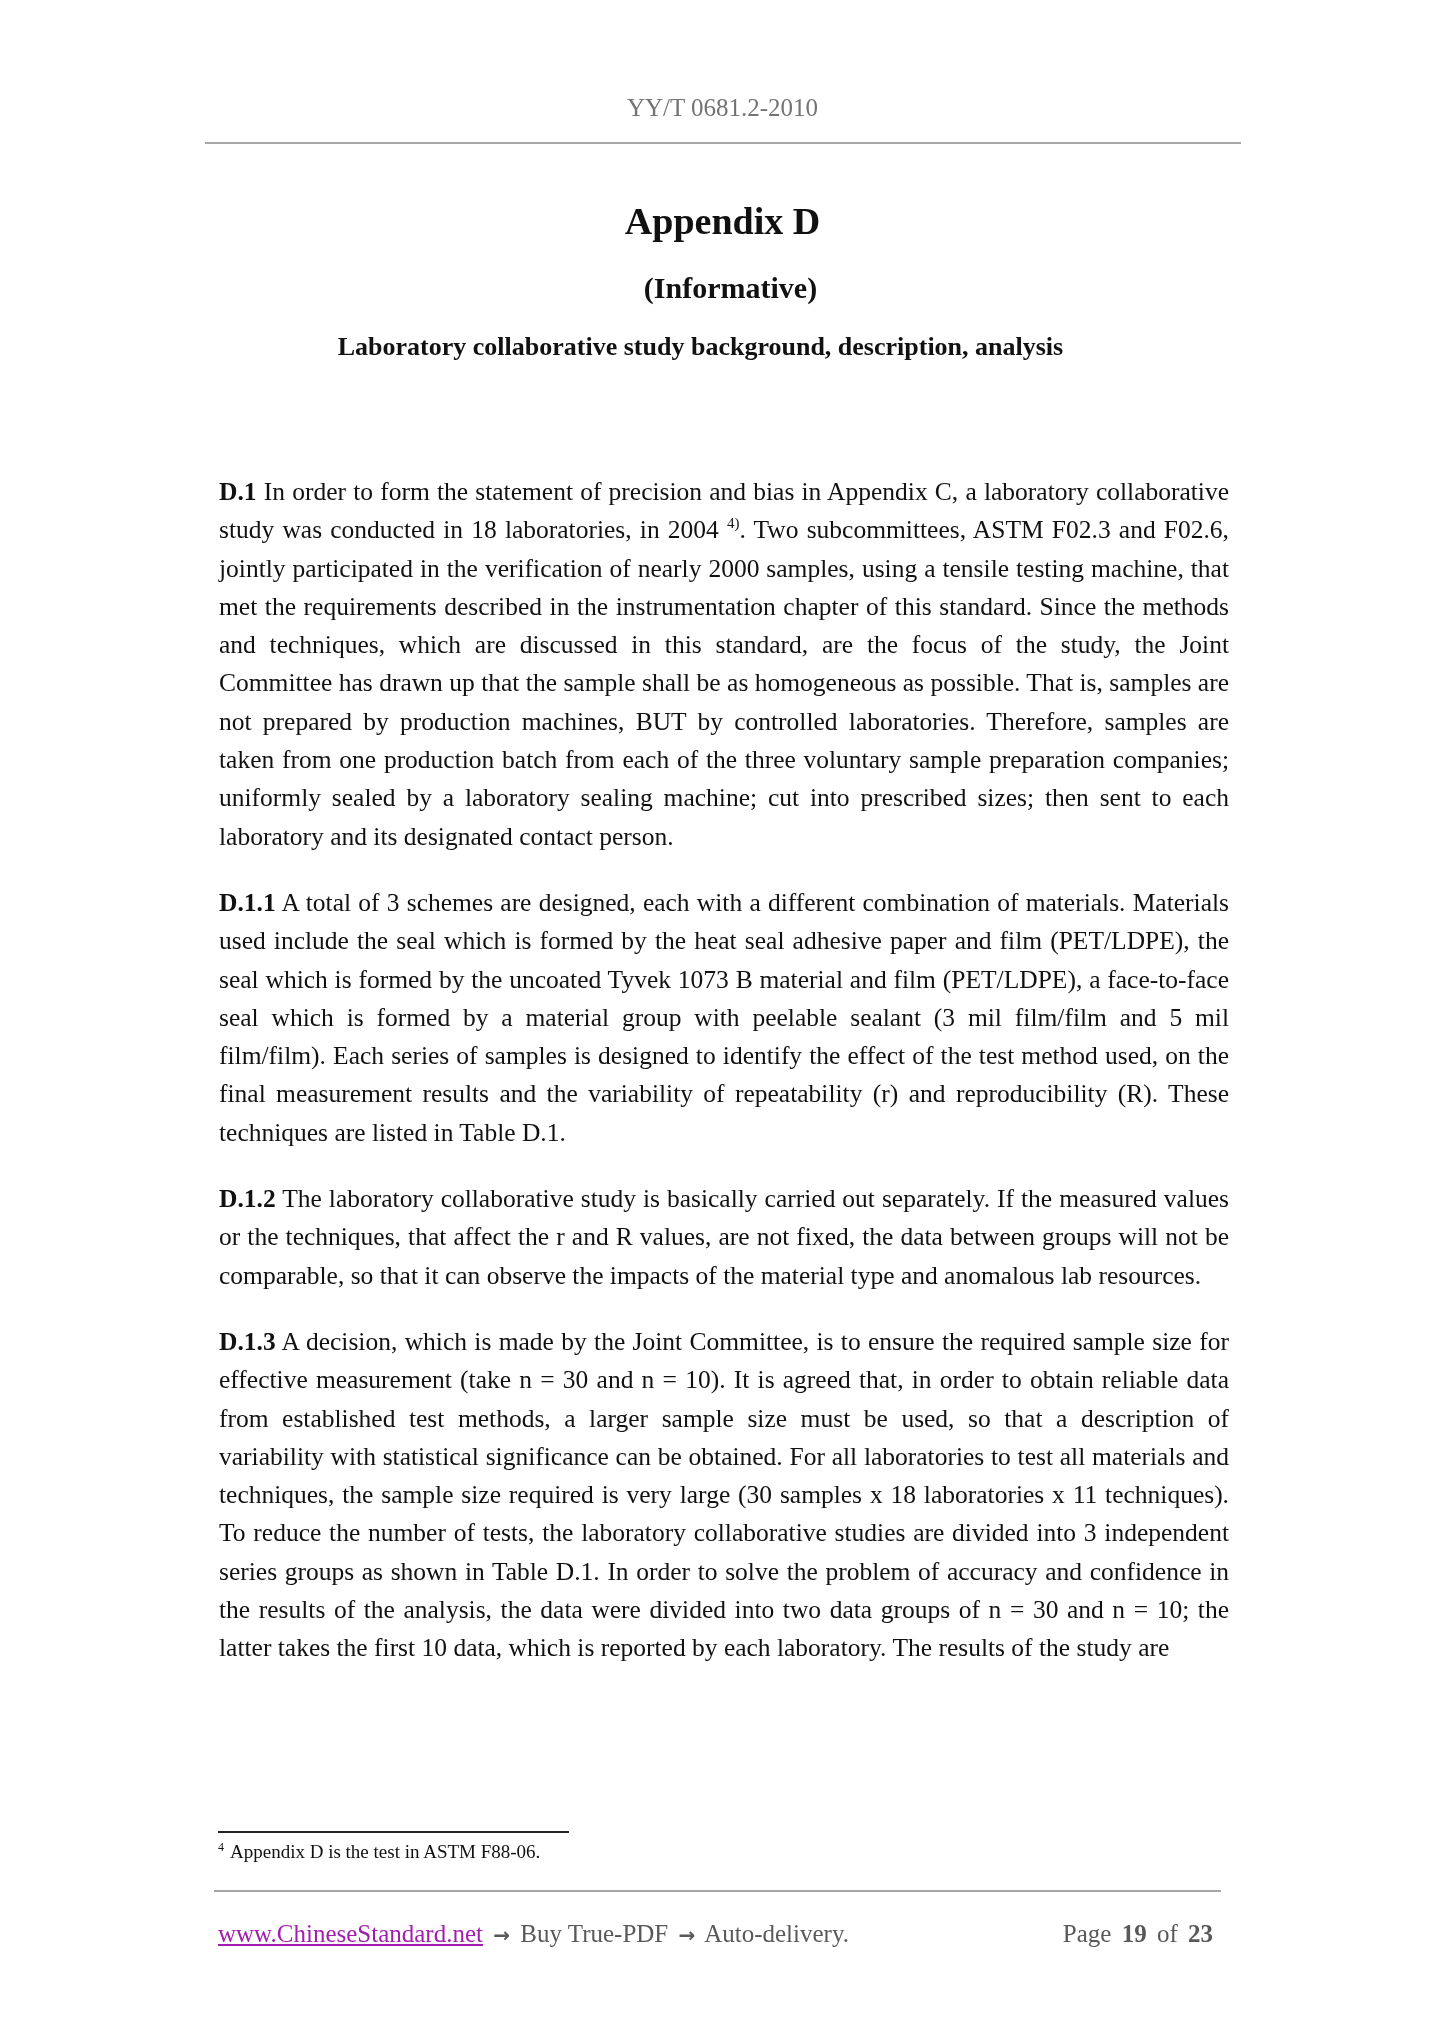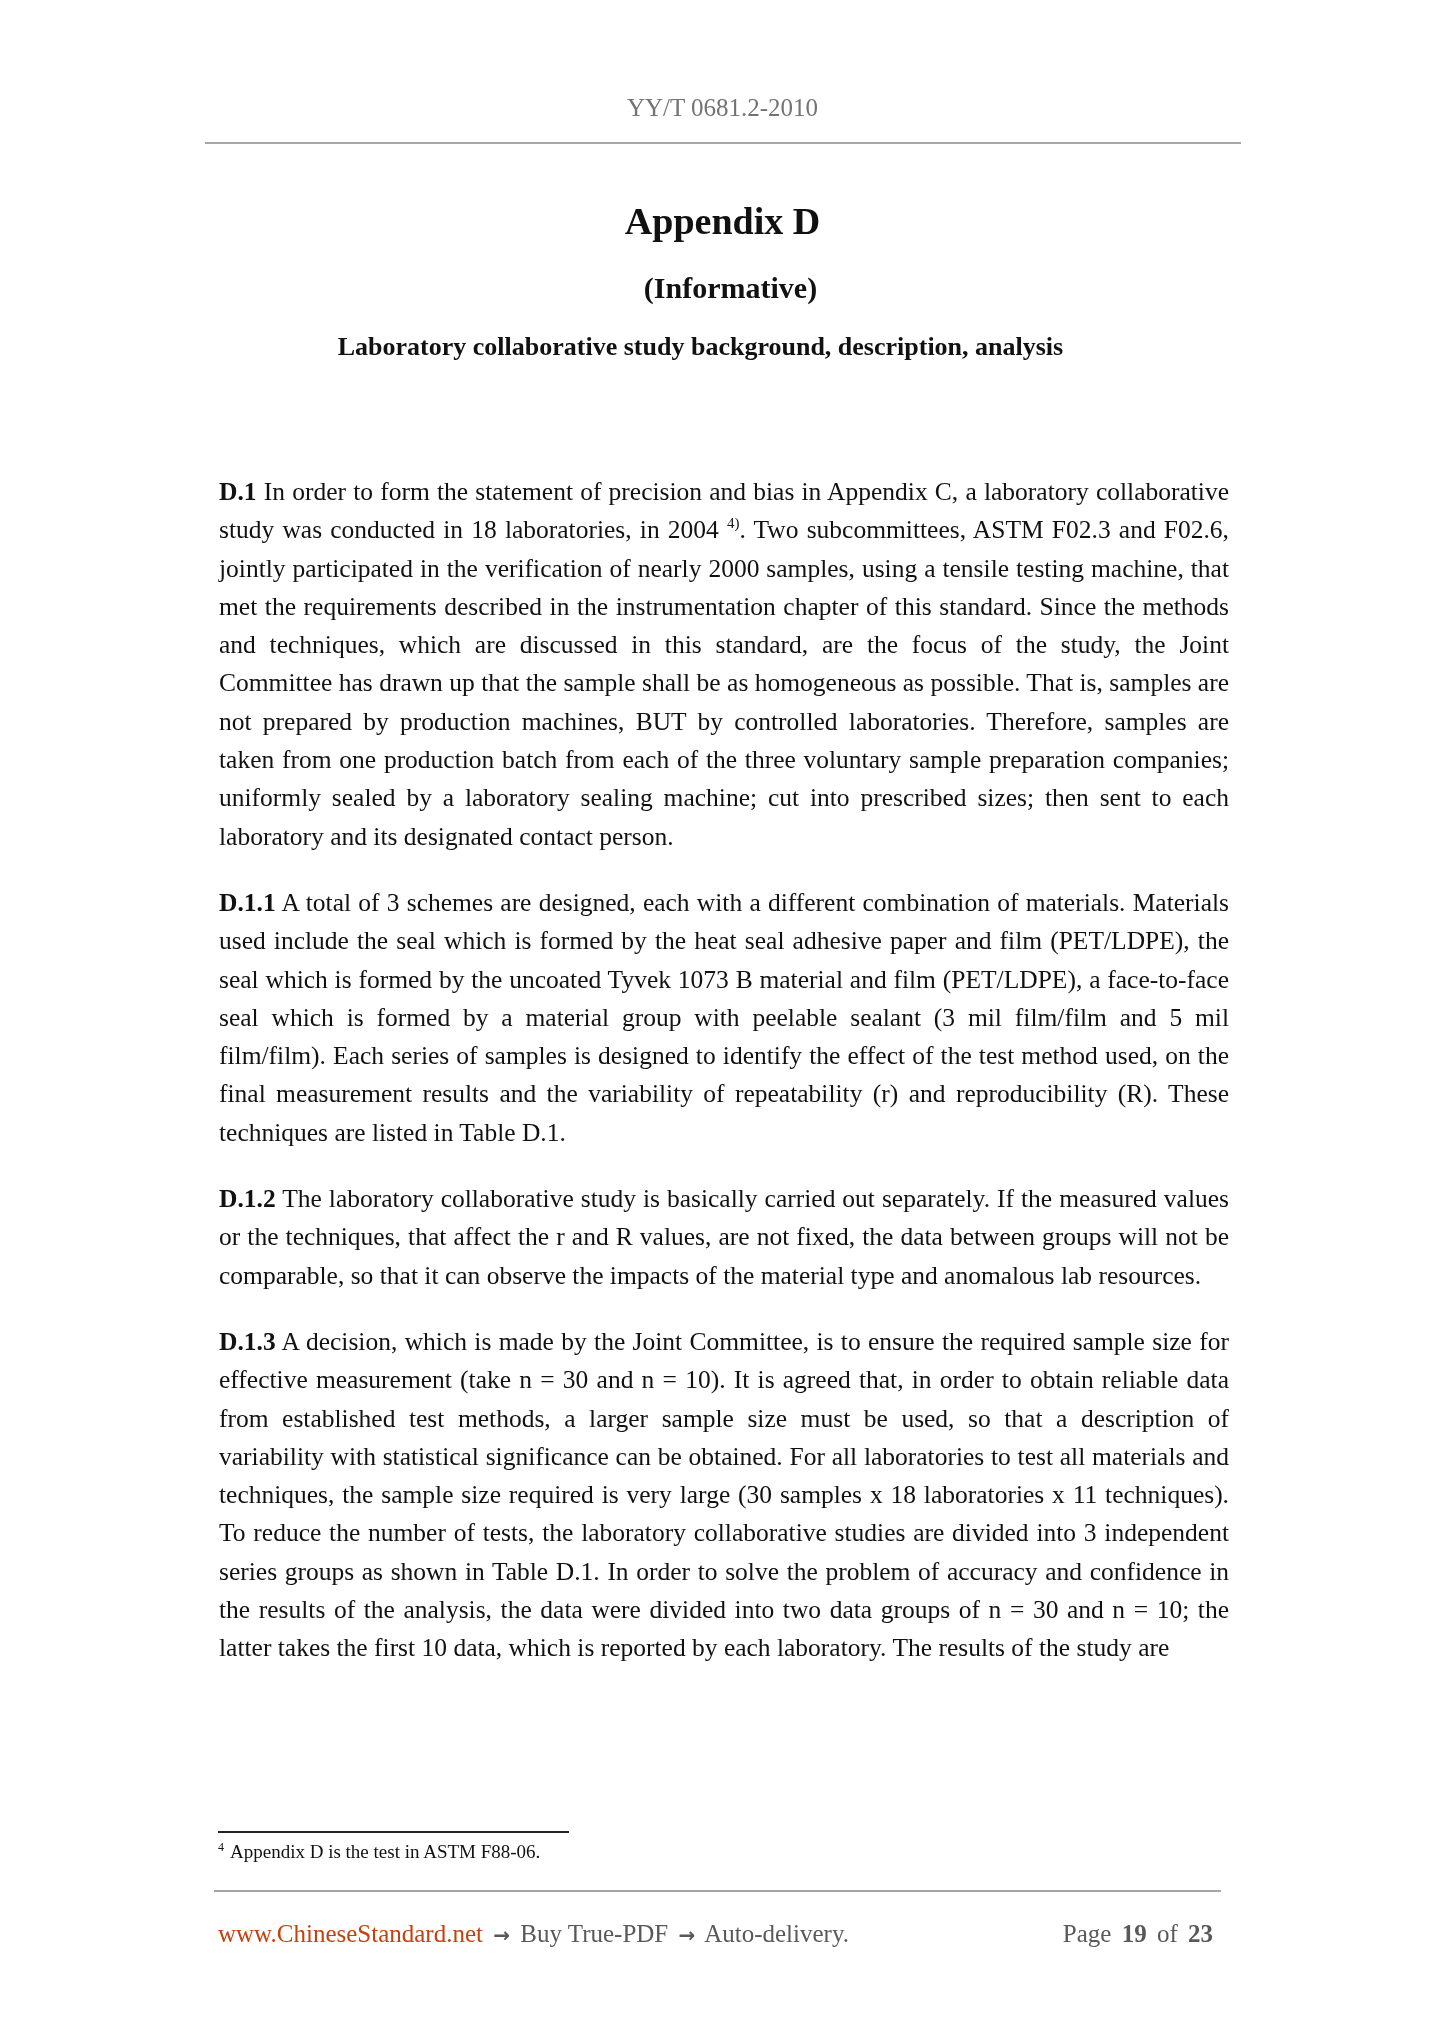--- a/index.html
+++ b/index.html
@@ -122,21 +122,22 @@
     top: 1918px;
     left: 218px;
     width: 999px;
     font-size: 25px;
     line-height: 32px;
     color: #595959;
     display: flex;
     justify-content: space-between;
   }
   .footer a {
-    color: #c2410c;
+    color: #a21caf;
+    text-decoration: underline;
   }
   .footer .arrow {
     font-family: "DejaVu Sans", sans-serif;
     font-size: 20px;
     font-weight: bold;
     margin: 0 4px;
   }
   .footer .page-num b {
     font-weight: bold;
   }

